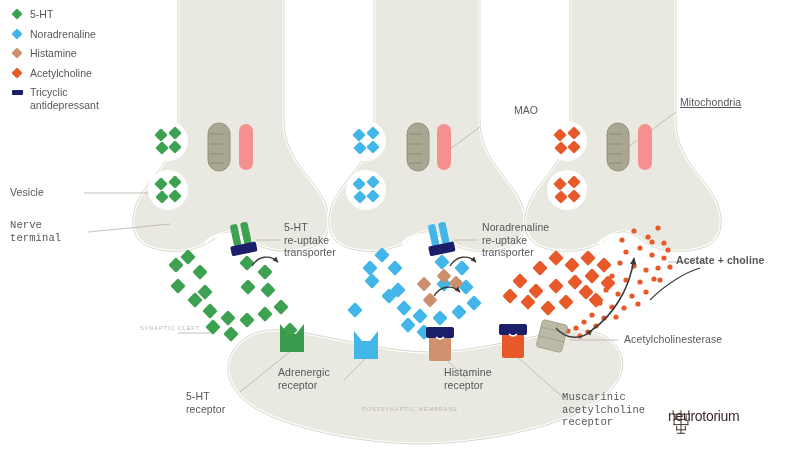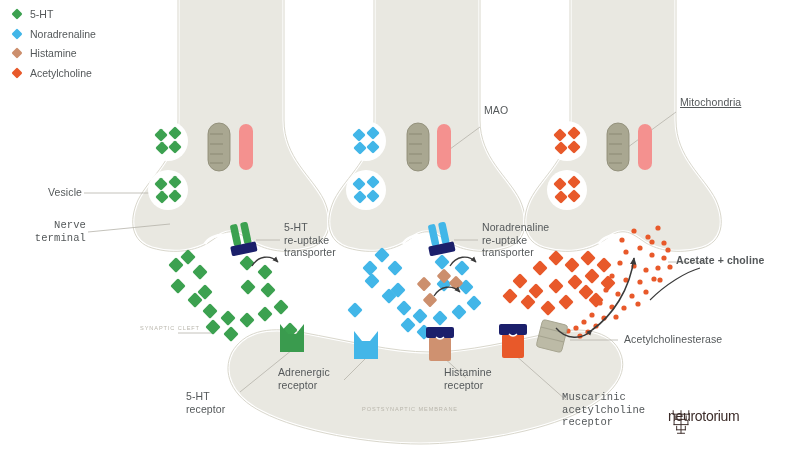--- a/index.html
+++ b/index.html
@@ -12,21 +12,21 @@
   #stage svg{position:absolute;top:0;left:0;}
   .lbl{
     position:absolute;
     font-family:"Liberation Sans","DejaVu Sans",sans-serif;
     font-size:10.5px;
     color:#54585a;
     line-height:12.5px;
     white-space:pre-line;
     letter-spacing:.1px;
   }
-  .lbl.r{text-align:right;}
+  .lbl.r{text-align:left;}
   .lbl.c{}
   .tiny{
     position:absolute;
     font-size:5.6px;
     letter-spacing:.9px;
     color:#b9b6ac;
     line-height:7px;
     text-align:center;
     font-family:"Liberation Sans","DejaVu Sans",sans-serif;
   }
@@ -364,29 +364,36 @@
           <i style="background:#cc8f6d"></i>
         </span>
       <span class="leg-txt">Histamine</span>
     </div>
     <div class="leg-row">
       <span class="leg-sym">
           <i style="background:#e8592a"></i>
         </span>
       <span class="leg-txt">Acetylcholine</span>
     </div>
+    <div class="leg-row">
+      <span class="leg-sym">
+          <i class="bar" style="background:#1b1f6b"></i>
+        </span>
+      <span class="leg-txt">Tricyclic
+antidepressant</span>
+    </div>
   </div>
 
   <div class="lbl r" style="left:10px;top:186px;width:72px;">Vesicle</div>
   <div class="lbl r" style="left:10px;top:219px;width:76px;font-family:Liberation Mono, monospace;">Nerve
 terminal</div>
   <div class="lbl" style="left:284px;top:221px;width:80px;">5-HT
 re-uptake
 transporter</div>
-  <div class="lbl" style="left:484px;top:104px;width:60px;">MAO</div>
+  <div class="lbl" style="left:496px;top:104px;width:60px;text-align:center;">MAO</div>
   <div class="lbl" style="left:482px;top:221px;width:90px;">Noradrenaline
 re-uptake
 transporter</div>
   <div class="lbl" style="left:680px;top:96px;width:110px;text-decoration:underline;">Mitochondria</div>
   <div class="lbl" style="left:676px;top:254px;width:120px;font-weight:bold;">Acetate + choline</div>
   <div class="lbl" style="left:624px;top:333px;width:160px;">Acetylcholinesterase</div>
   <div class="tiny" style="left:140px;top:325px;width:60px;">SYNAPTIC
 CLEFT</div>
   <div class="tiny" style="left:360px;top:406px;width:100px;">POSTSYNAPTIC
 MEMBRANE</div>

